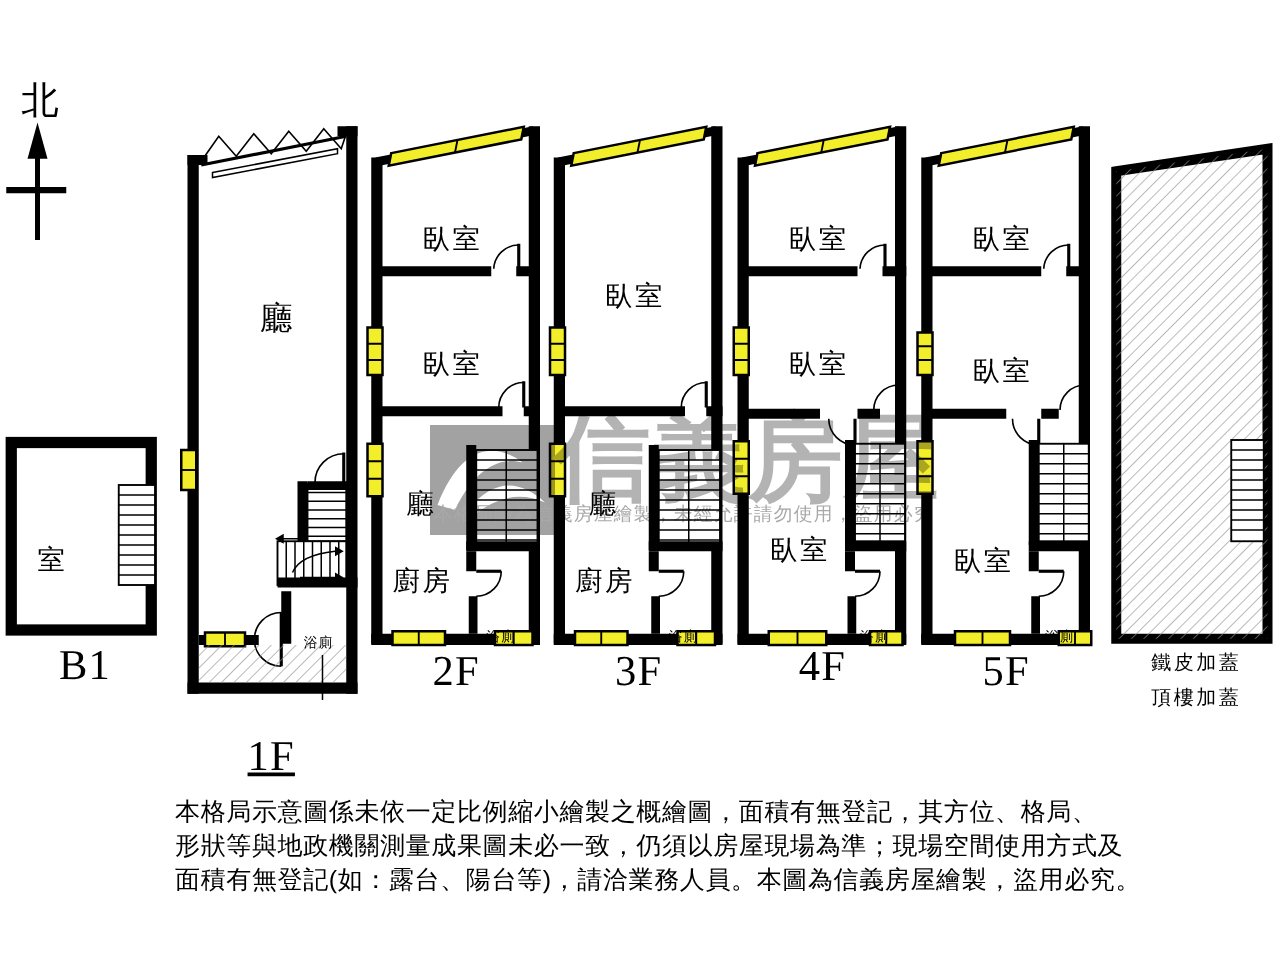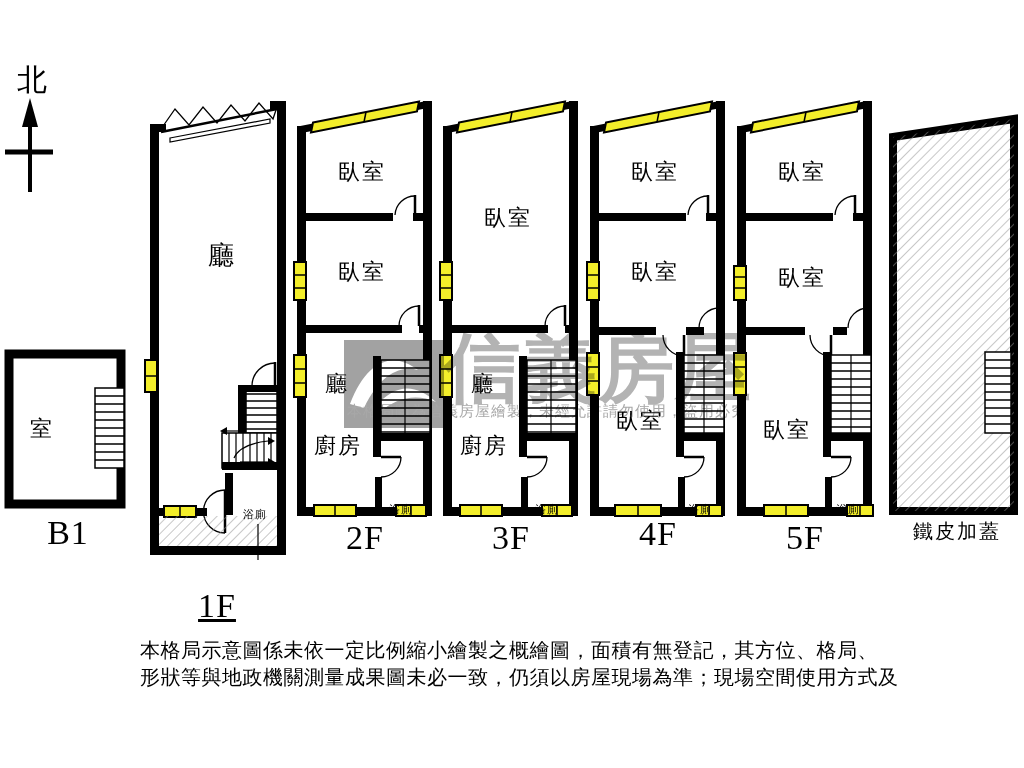--- a/index.html
+++ b/index.html
@@ -1,25 +1,25 @@
 <!DOCTYPE html>
 <html><head>
 <meta charset="utf-8">
 <style>
   html,body{margin:0;padding:0;background:#fff;}
   #stage{position:relative;width:1024px;height:768px;background:#ffffff;overflow:hidden;
          font-family:"Liberation Sans",sans-serif;}
   .lbl{position:absolute;transform:translate(-50%,-50%);color:#000;white-space:nowrap;
        font-family:"Liberation Sans",sans-serif;}
-  .room{font-size:22px;letter-spacing:2px;}
+  .room{font-size:22px;letter-spacing:2px;margin-top:19px;}
   .small{font-size:11px;letter-spacing:1px;margin-top:25px;}
   .big{font-size:26px;letter-spacing:2px;}
   .floorname{font-family:"Liberation Serif",serif;font-size:34px;letter-spacing:1px;}
   .annot{font-size:24px;letter-spacing:2px;}
-  .rooflbl{font-size:20px;letter-spacing:2px;}
+  .rooflbl{font-size:16px;letter-spacing:2px;}
   #compass-label{position:absolute;left:17px;top:60px;font-size:30px;color:#000;}
   #linework{position:absolute;left:0;top:0;}
   #watermark{position:absolute;left:16px;top:0;width:932px;height:768px;
              mix-blend-mode:multiply;pointer-events:none;}
   #wm-logo{position:absolute;left:328px;top:340px;width:100px;height:88px;}
   #wm-brand{position:absolute;left:428px;top:330px;font-size:76px;font-weight:bold;
             line-height:1;color:#b3b3b3;font-family:"Liberation Serif",serif;letter-spacing:1px;}
   #wm-notice{position:absolute;left:331px;top:402px;font-size:15px;letter-spacing:1px;
              color:#a8a8a8;white-space:nowrap;}
   #disclaimer{position:absolute;left:140px;top:637px;width:780px;font-size:20px;
@@ -338,29 +338,31 @@
   <div class="lbl small" style="left:700px;top:484px;">浴廁</div>
   <div class="lbl floorname" style="left:658px;top:534px;text-align:center;">4F</div>
 
   <div class="lbl room" style="left:802px;top:172px;">臥室</div>
   <div class="lbl room" style="left:802px;top:278px;">臥室</div>
   <div class="lbl room" style="left:787px;top:430px;">臥室</div>
   <div class="lbl small" style="left:848px;top:484px;">浴廁</div>
   <div class="lbl floorname" style="left:805px;top:538px;">5F</div>
 
   <div class="lbl rooflbl" style="left:957px;top:531px;">鐵皮加蓋</div>
+  <div class="lbl rooflbl" style="left:957px;top:559px;">頂樓加蓋</div>
 
   <div id="watermark">
     <svg id="wm-logo" viewBox="0 0 100 88">
       <rect x="0" y="0" width="100" height="88" fill="#a2a2a2"></rect>
       <path d="M6,64 C24,18 50,12 74,30 C60,26 38,30 20,68 Z" fill="#ffffff"></path>
       <path d="M30,68 C52,42 72,44 92,62 C72,53 52,58 36,72 Z" fill="#ffffff"></path>
     </svg>
     <div id="wm-brand">信義房屋</div>
     <div id="wm-notice">本格局圖為信義房屋繪製，未經允許請勿使用，盜用必究</div>
   </div>
 
   <div id="disclaimer">
     <div>本格局示意圖係未依一定比例縮小繪製之概繪圖，面積有無登記，其方位、格局、</div>
     <div>形狀等與地政機關測量成果圖未必一致，仍須以房屋現場為準；現場空間使用方式及</div>
+    <div>面積有無登記(如：露台、陽台等)，請洽業務人員。本圖為信義房屋繪製，盜用必究。</div>
   </div>
 
 </div>
 
 </body></html>

